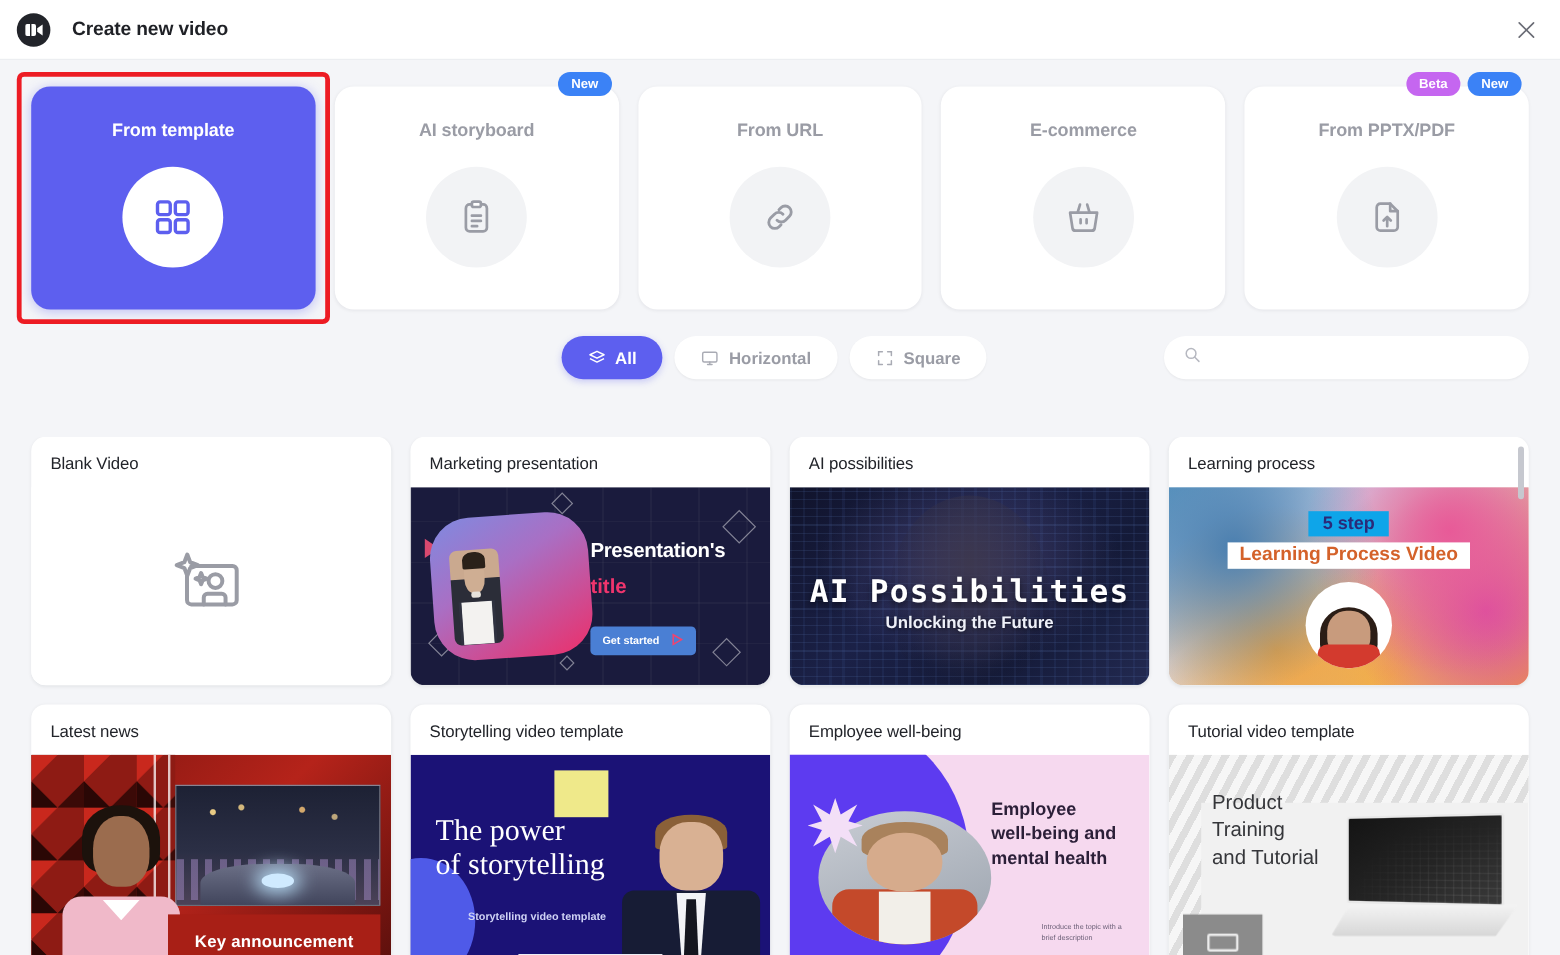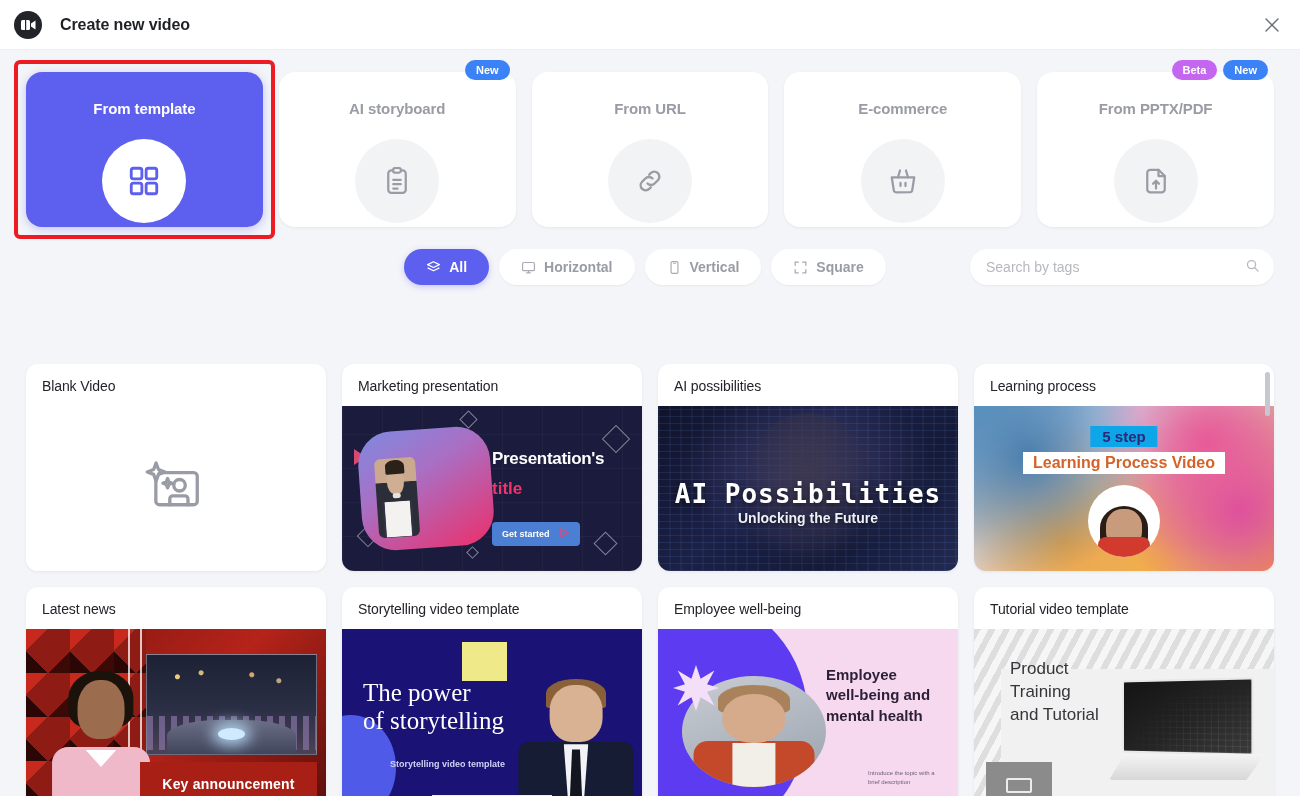--- a/index.html
+++ b/index.html
@@ -37,21 +37,21 @@
     cursor: pointer; background: transparent; border: none;
   }
 
   
   .options-row {
     display: flex; gap: 16px;
     padding: 22px 26px 0 26px;
   }
   .opt-wrap { position: relative; flex: 1 1 0; min-width: 0; }
   .opt-card {
-    height: 155px; border-radius: 16px; background: #ffffff;
+    height: 186px; border-radius: 16px; background: #ffffff;
     box-shadow: 0 1px 3px rgba(20,22,28,.06);
     display: flex; flex-direction: column; align-items: center;
     padding-top: 28px; cursor: pointer; position: relative;
   }
   .opt-card.selected { background: #5d5fef; box-shadow: 0 2px 10px rgba(93,95,239,.35); }
   .opt-label {
     font-size: 15px; font-weight: 700; color: #9a9ca5; letter-spacing: -0.1px;
   }
   .opt-card.selected .opt-label { color: #ffffff; }
   .opt-icon-circle {
@@ -483,41 +483,31 @@
     <button class="pill">
       <span>
         <svg width="15" height="15" viewBox="0 0 24 24" fill="none" stroke="#a9abb4" stroke-width="1.9" stroke-linecap="round" stroke-linejoin="round">
           <rect x="2.5" y="4" width="19" height="13" rx="2"></rect>
           <path d="M9 20.5h6M12 17v3.5"></path>
         </svg>
       </span>
       <span>Horizontal</span>
     </button>
 
-    <button class="pill">
-      <span>
-        <svg width="15" height="15" viewBox="0 0 24 24" fill="none" stroke="#a9abb4" stroke-width="1.9" stroke-linecap="round" stroke-linejoin="round">
-          <rect x="6.5" y="2.5" width="11" height="19" rx="2.2"></rect>
-          <path d="M10.5 5.2h3"></path>
-        </svg>
-      </span>
-      <span>Vertical</span>
-    </button>
 
     <button class="pill">
       <span>
         <svg width="15" height="15" viewBox="0 0 24 24" fill="none" stroke="#a9abb4" stroke-width="2" stroke-linecap="round">
           <path d="M3.5 8.5v-5h5M20.5 8.5v-5h-5M3.5 15.5v5h5M20.5 15.5v5h-5"></path>
         </svg>
       </span>
       <span>Square</span>
     </button>
 
     <div class="search-box">
-      <input class="search-input" type="text" placeholder="Search by tags" style="">
       <span>
         <svg width="15" height="15" viewBox="0 0 24 24" fill="none" stroke="#b6b8c0" stroke-width="2" stroke-linecap="round">
           <circle cx="10.5" cy="10.5" r="6.5"></circle>
           <path d="M15.5 15.5 21 21"></path>
         </svg>
       </span>
     </div>
   </div>
 
   <div class="grid-scroll">

